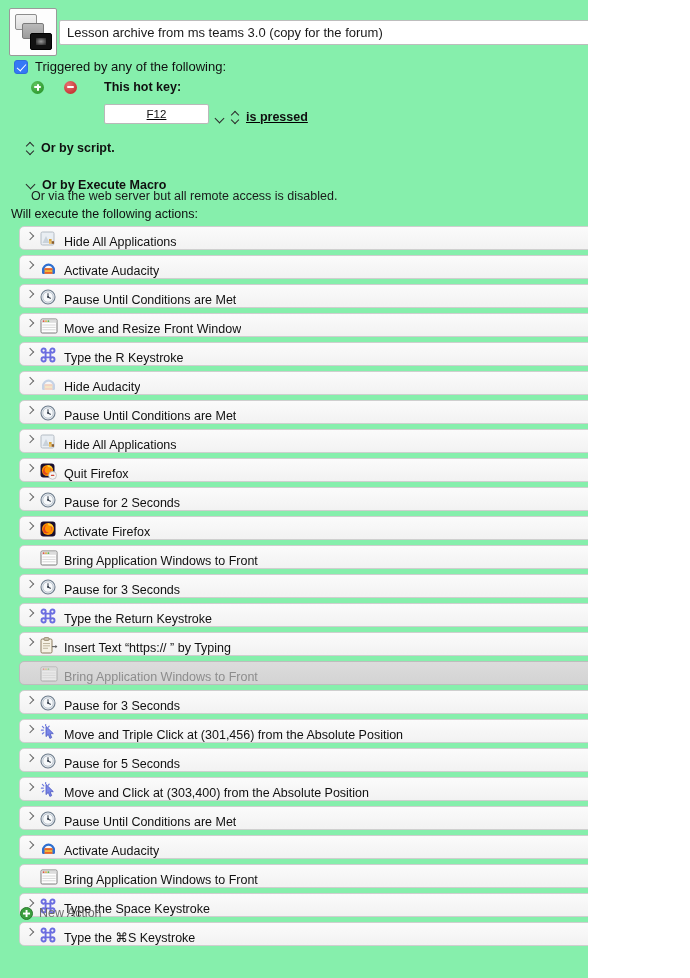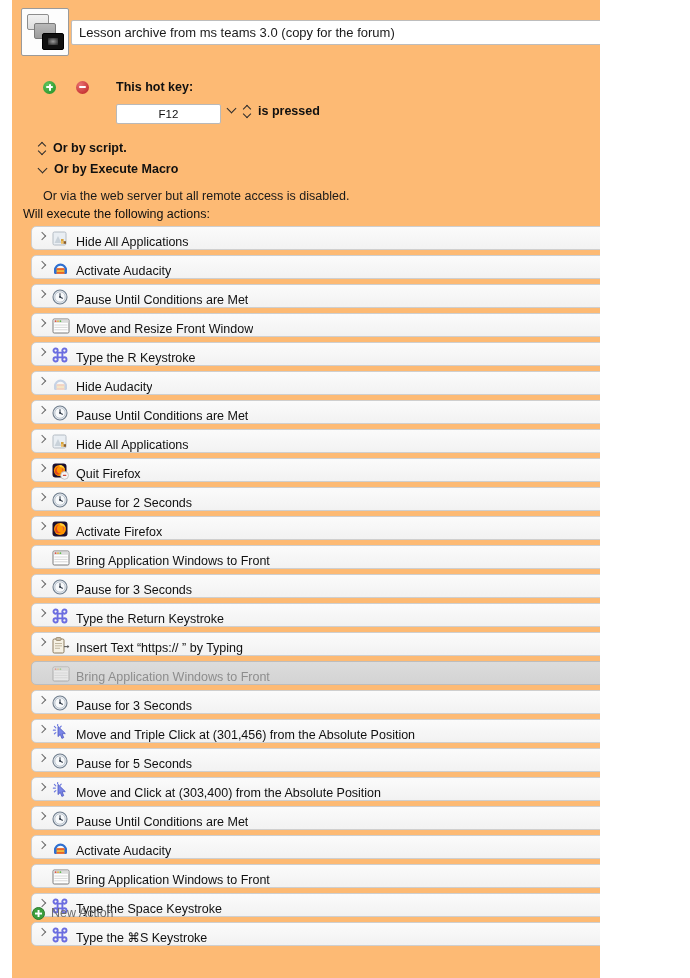--- a/index.html
+++ b/index.html
@@ -6,23 +6,22 @@
   html, body {
     margin: 0; padding: 0;
     width: 690px; height: 978px;
     background: #ffffff;
     font-family: "Liberation Sans", "DejaVu Sans", sans-serif;
     -webkit-font-smoothing: antialiased;
   }
   #root {
     position: relative;
     width: 588px; height: 978px;
-    background: #fdba74;
+    background: #86efac;
     overflow: hidden;
-    margin-left: 12px;
   }
 
   
   .header {
     position: absolute;
     left: 0; top: 0;
     width: 690px; height: 56px;
   }
   .macro-icon {
     position: absolute;
@@ -136,22 +135,23 @@
     font-size: 12.5px;
     color: #101010;
     font-weight: bold;
     margin-left: 7px;
   }
 
   .key-row {
     position: absolute;
     left: 104px; top: 104px;
     display: flex;
-    align-items: flex-start;
+    align-items: flex-end;
     gap: 6px;
+    text-decoration: underline;
   }
   .key-select {
     width: 105px; height: 20px;
     border: 1px solid #b9b9b9;
     background: #ffffff;
     border-radius: 2px;
     font-size: 11.5px;
     color: #111111;
     text-align: center;
     line-height: 18px;
@@ -191,21 +191,21 @@
     position: absolute;
     left: 26px;
     display: flex;
     align-items: center;
     gap: 6px;
     font-size: 12.5px;
     font-weight: bold;
     color: #101010;
   }
   .or-script { top: 141px; }
-  .or-exec   { top: 162px; }
+  .or-exec   { top: 178px; }
 
   .plain-line {
     position: absolute;
     left: 31px; top: 189px;
     font-size: 12.5px;
     color: #1a1a1a;
   }
   .will-exec {
     position: absolute;
     left: 11px; top: 207px;
@@ -290,20 +290,24 @@
 
   <div class="header">
     <div class="macro-icon">
       <div class="scr scr1"></div>
       <div class="scr scr2"></div>
       <div class="scr scr3"></div>
     </div>
     <div class="title-field" placeholder="Macro Name">Lesson archive from ms teams 3.0 (copy for the forum)</div>
   </div>
 
+  <div class="trigger-row">
+    <div class="cbx"></div>
+    <span class="trigger-label">Triggered by any of the following:</span>
+  </div>
 
   <div class="hotkey-row">
     <div class="circ-btn circ-add"></div>
     <div class="circ-btn circ-rem"></div>
     <span class="hotkey-text">This hot key:</span>
   </div>
 
   <div class="key-row">
     <div class="key-select">F12</div>
     <div class="chev-dn"></div>

